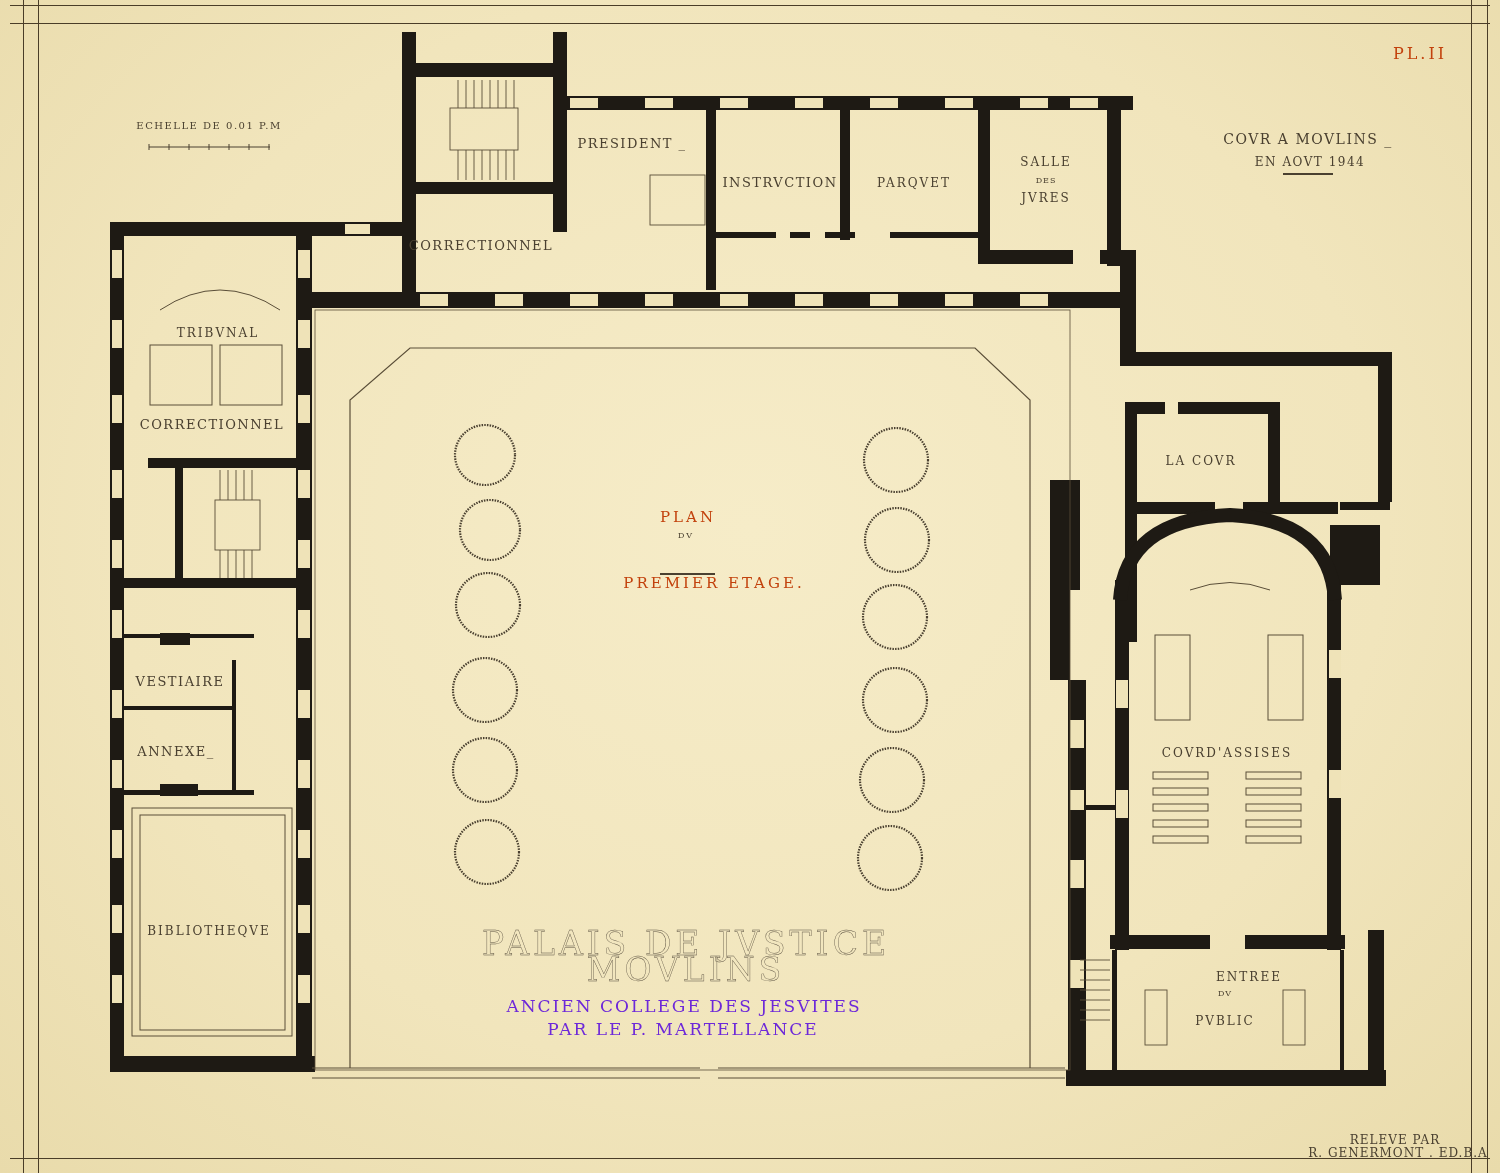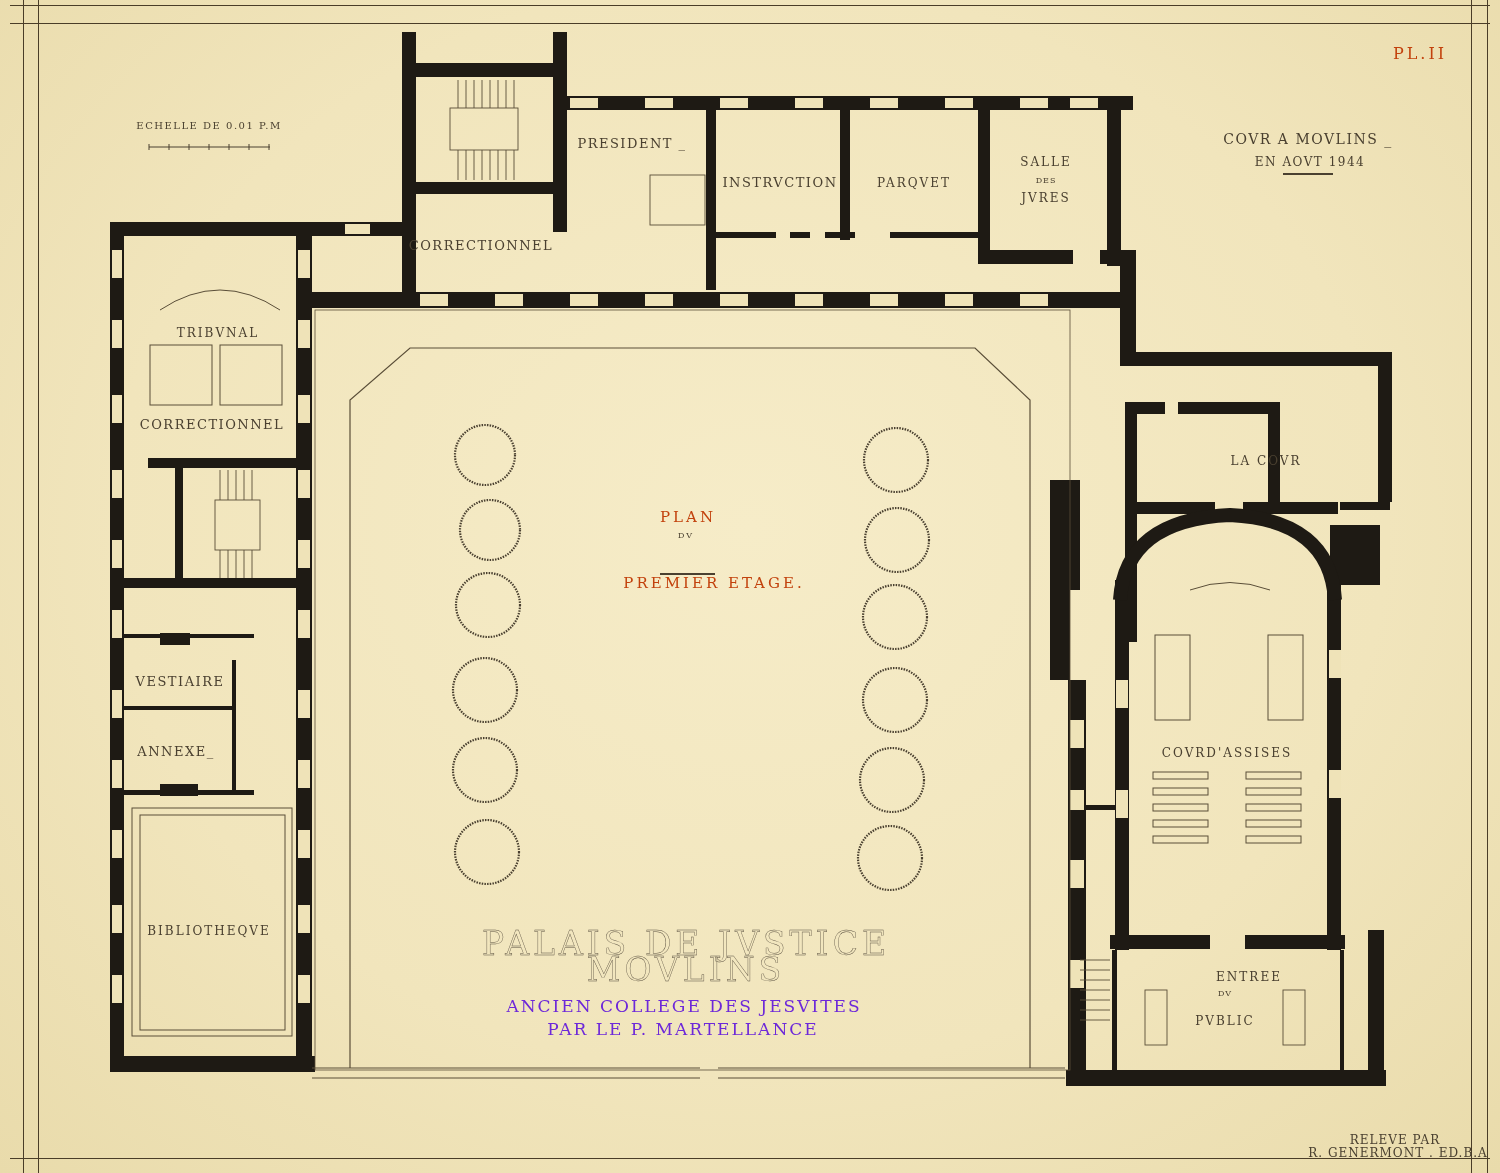--- a/index.html
+++ b/index.html
@@ -268,17 +268,17 @@
 <div class="lbl room" style="left:914px;top:176px;">PARQVET</div>
 <div class="lbl room" style="left:1046px;top:155px;">SALLE</div>
 <div class="lbl" style="left:1046px;top:176px;font-size:8px;letter-spacing:1px;">DES</div>
 <div class="lbl room" style="left:1046px;top:191px;">JVRES</div>
 <div class="lbl room-sm" style="left:481px;top:238px;">CORRECTIONNEL</div>
 <div class="lbl room" style="left:218px;top:326px;">TRIBVNAL</div>
 <div class="lbl room-sm" style="left:212px;top:417px;">CORRECTIONNEL</div>
 <div class="lbl room-sm" style="left:180px;top:674px;">VESTIAIRE</div>
 <div class="lbl room-sm" style="left:176px;top:744px;">ANNEXE_</div>
 <div class="lbl room" style="left:209px;top:924px;">BIBLIOTHEQVE</div>
-<div class="lbl room" style="left:1266px;top:454px;">LA COVR</div>
+<div class="lbl room" style="left:1201px;top:454px;">LA COVR</div>
 <div class="lbl room" style="left:1227px;top:746px;">COVRD'ASSISES</div>
 <div class="lbl room" style="left:1225px;top:970px;margin-left:24px;">ENTREE</div>
 <div class="lbl" style="left:1225px;top:989px;font-size:8px;letter-spacing:1px;">DV</div>
 <div class="lbl room" style="left:1225px;top:1003px;margin-top:11px;">PVBLIC</div>
 
 </body></html>

